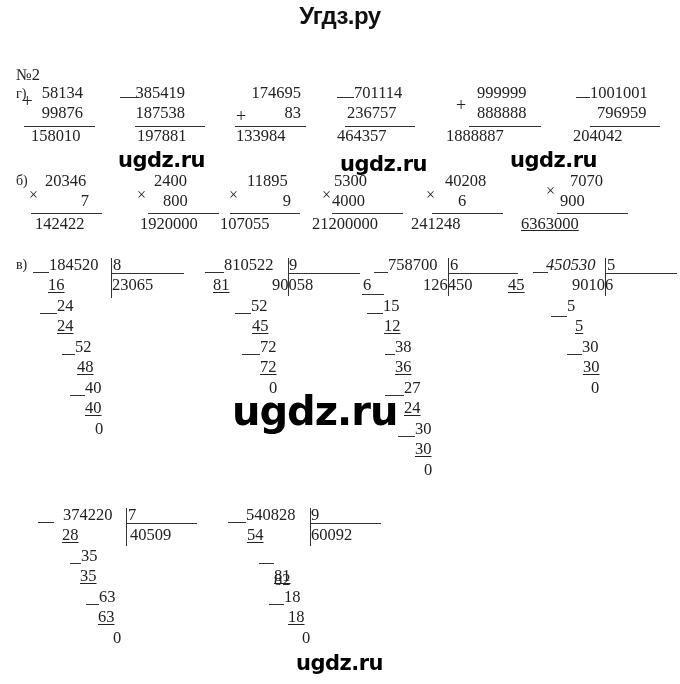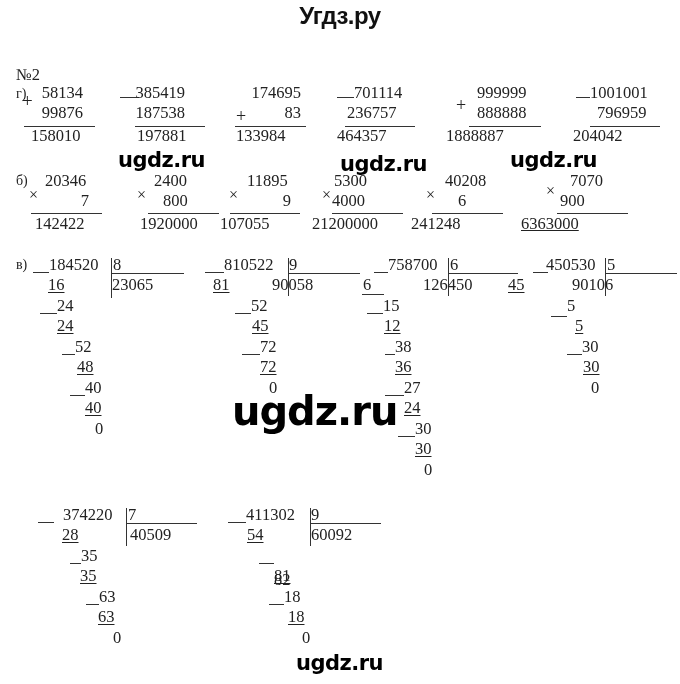--- a/index.html
+++ b/index.html
@@ -169,21 +169,21 @@
     <div class="t" style="left:404px;top:379px;">27</div>
     <div class="t u" style="left:404px;top:399px;">24</div>
     <div class="hl" style="left:398px;top:436px;width:17px;"></div>
     <div class="t" style="left:415px;top:420px;">30</div>
     <div class="t u" style="left:415px;top:440px;">30</div>
     <div class="t" style="left:424px;top:461px;">0</div>
   </div>
 
   <div>
     <div class="hl" style="left:533px;top:272px;width:15px;"></div>
-    <div class="t" style="left:546px;top:256px;">450530</div>
+    <div class="t" style="left:546px;top:256px;font-style:italic;">450530</div>
     <div class="vl" style="left:605px;top:258px;height:38px;"></div>
     <div class="t" style="left:607px;top:256px;">5</div>
     <div class="hl" style="left:605px;top:273px;width:72px;"></div>
     <div class="t" style="left:572px;top:276px;">90106</div>
     <div class="t u" style="left:508px;top:276px;">45</div>
     <div class="hl" style="left:551px;top:316px;width:16px;"></div>
     <div class="t" style="left:567px;top:297px;">5</div>
     <div class="t u" style="left:575px;top:317px;">5</div>
     <div class="hl" style="left:567px;top:354px;width:15px;"></div>
     <div class="t" style="left:582px;top:338px;">30</div>
@@ -203,21 +203,21 @@
     <div class="t" style="left:81px;top:547px;">35</div>
     <div class="t u" style="left:80px;top:567px;">35</div>
     <div class="hl" style="left:86px;top:604px;width:13px;"></div>
     <div class="t" style="left:99px;top:588px;">63</div>
     <div class="t u" style="left:98px;top:608px;">63</div>
     <div class="t" style="left:113px;top:629px;">0</div>
   </div>
 
   <div>
     <div class="hl" style="left:228px;top:522px;width:18px;"></div>
-    <div class="t" style="left:246px;top:506px;">411302</div>
+    <div class="t" style="left:246px;top:506px;">540828</div>
     <div class="vl" style="left:310px;top:508px;height:38px;"></div>
     <div class="t" style="left:311px;top:506px;">9</div>
     <div class="hl" style="left:310px;top:523px;width:71px;"></div>
     <div class="t" style="left:311px;top:526px;">60092</div>
     <div class="t u" style="left:247px;top:526px;">54</div>
     <div class="hl" style="left:259px;top:563px;width:15px;"></div>
     <div class="t" style="left:274px;top:571px;">82</div>
     <div class="t u" style="left:274px;top:567px;">81</div>
     <div class="hl" style="left:269px;top:604px;width:15px;"></div>
     <div class="t" style="left:284px;top:588px;">18</div>

